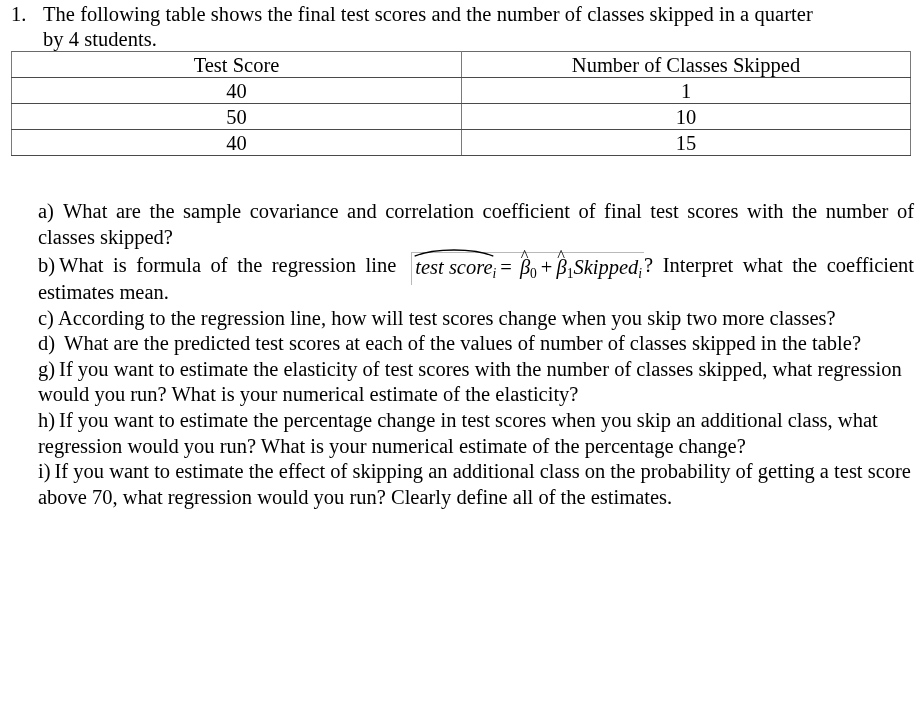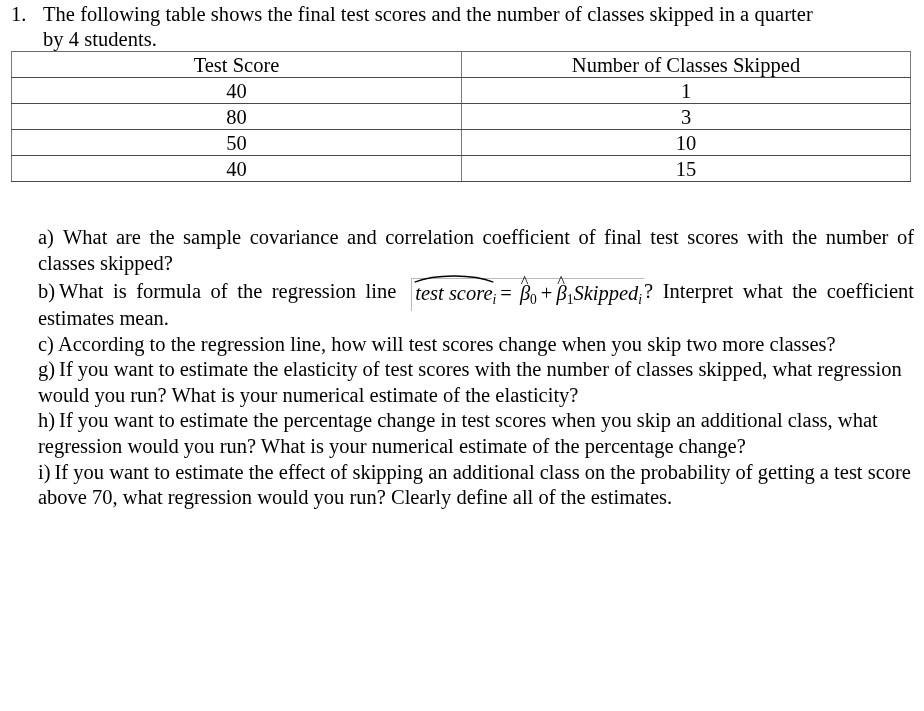--- a/index.html
+++ b/index.html
@@ -66,21 +66,21 @@
     padding: 0;
   }
   .score-table tr:first-child td { border-top-color: #6a6a6a; }
   .score-table .col-a { width: 449px; }
   .score-table .col-b { width: 448px; }
 
   
   .parts {
     position: absolute;
     left: 38px;
-    top: 225px;
+    top: 199px;
     width: 876px;
     font-size: 20.5px;
     line-height: 25.6px;
   }
   .part {
     margin: 0;
     text-indent: 0;
   }
   .part .lead {
     display: inline-block;
@@ -174,24 +174,20 @@
   <tbody>
     <tr>
       <td class="col-a">Test Score</td>
       <td class="col-b">Number of Classes Skipped</td>
     </tr>
     <tr>
       <td class="col-a">40</td>
       <td class="col-b">1</td>
     </tr>
     <tr>
-      <td class="col-a">80</td>
-      <td class="col-b">3</td>
-    </tr>
-    <tr>
       <td class="col-a">50</td>
       <td class="col-b">10</td>
     </tr>
     <tr>
       <td class="col-a">40</td>
       <td class="col-b">15</td>
     </tr>
   </tbody>
 </table>
 
@@ -206,20 +202,23 @@
             <svg viewBox="0 0 100 10" preserveAspectRatio="none">
               <path d="M1 9 C 26 0, 74 0, 99 9" fill="none" stroke="#000" stroke-width="1.6"></path>
             </svg>
           </span><span>test score</span></span><sub class="idx">i</sub><span class="op">=</span><span class="gap-thin"></span><span class="beta"><span class="bhat">^</span><span>β</span></span><sub class="bsub">0</sub><span class="op">+</span><span class="beta"><span class="bhat">^</span><span>β</span></span><sub class="bsub">1</sub><span>Skipped</span><sub class="idx">i</sub></span><span>? Interpret what the coefficient estimates mean.</span>
   </p>
 
   <p class="part">
     <span class="lead">c)</span><span class="gap-thin"></span><span>According to the regression line, how will test scores change when you skip two more classes?</span>
   </p>
 
+  <p class="part">
+    <span class="lead">d)</span><span class="gap-wide"></span><span>What are the predicted test scores at each of the values of number of classes skipped in the table?</span>
+  </p>
 
 
 
   <p class="part">
     <span class="lead">g)</span><span class="gap-thin"></span><span>If you want to estimate the elasticity of test scores with the number of classes skipped, what regression would you run? What is your numerical estimate of the elasticity?</span>
   </p>
 
   <p class="part">
     <span class="lead">h)</span><span class="gap-thin"></span><span>If you want to estimate the percentage change in test scores when you skip an additional class, what regression would you run? What is your numerical estimate of the percentage change?</span>
   </p>

